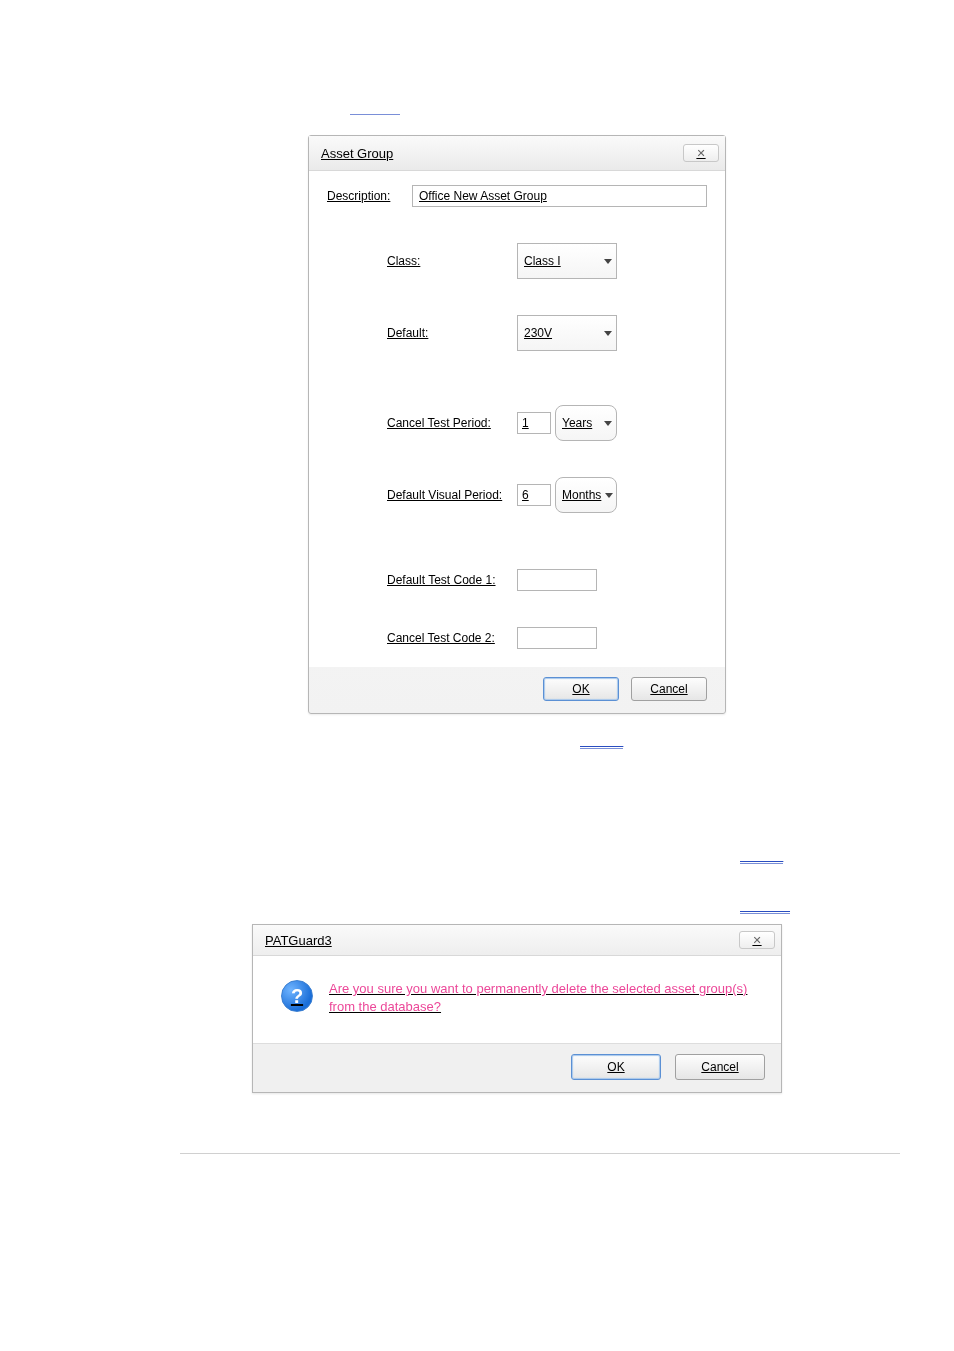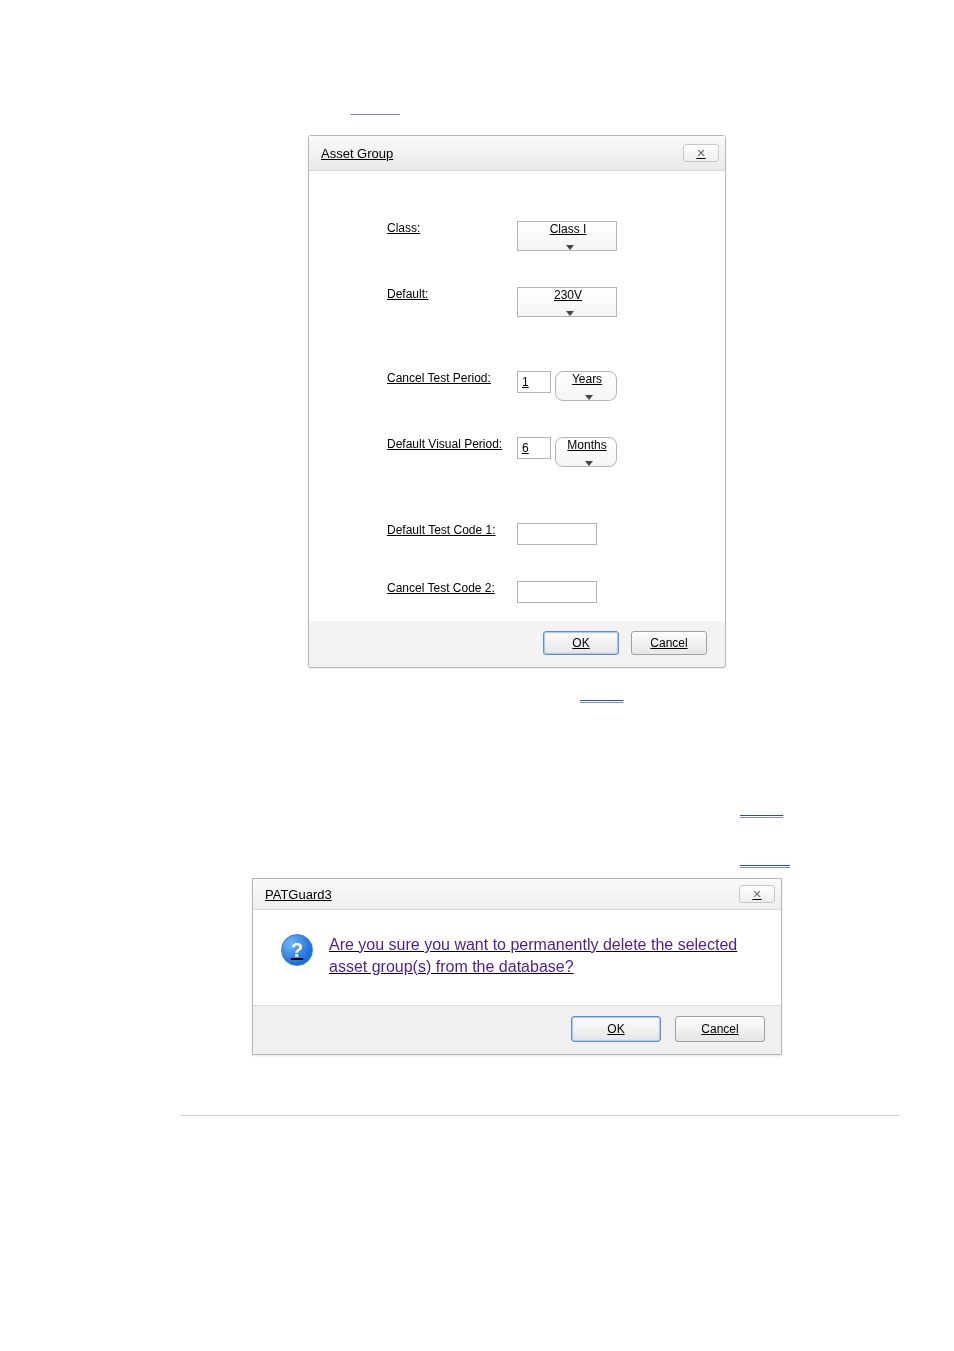--- a/index.html
+++ b/index.html
@@ -79,39 +79,38 @@
       padding: 2px 6px;
       font-size: 12px;
       font-family: inherit;
     }
     .indent {
       padding-left: 60px;
       margin-top: 14px;
     }
     .field-row {
       display: flex;
-      align-items: flex-start;
+      align-items: center;
       margin-bottom: 6px;
       margin-top: 36px;
     }
     .field-label {
       width: 130px;
       font-size: 12px;
     }
     .select {
-      height: 30px;
+      height: 36px;
       border: 1px solid #b5b5b5;
       background: linear-gradient(#fff,#f5f5f5);
       display: flex;
       align-items: center;
       justify-content: space-between;
       padding: 0 4px 0 6px;
       font-size: 12px;
       cursor: pointer;
-      flex-direction: column;
     }
     .select-wide { width: 100px; }
     .num-input {
       width: 34px;
       height: 22px;
       border: 1px solid #b5b5b5;
       padding: 0 4px;
       font-size: 12px;
       font-family: inherit;
       margin-right: 4px;
@@ -205,23 +204,23 @@
       display: flex;
       align-items: center;
       justify-content: center;
       color: #fff;
       font-size: 20px;
       font-weight: bold;
       border: 1px solid #3b7fd1;
       flex-shrink: 0;
     }
     .msg-text {
-      font-size: 16px;
+      font-size: 13px;
       line-height: 1.35;
-      color: #4c1d95;
+      color: #ec4899;
     }
     .msg-btn-row {
       display: flex;
       justify-content: flex-end;
       gap: 14px;
       padding: 10px 16px 12px 16px;
       background: #f0f0f0;
       border-top: 1px solid #ddd;
     }
     .msg-btn-row .win-btn {
@@ -246,20 +245,24 @@
 
   
   <div class="dialog">
     <div class="titlebar">
       <span class="title-text">Asset Group</span>
       <div class="close-box">
         <span class="close-x">✕</span>
       </div>
     </div>
     <div class="dlg-body">
+      <div class="row">
+        <span class="label-desc">Description:</span>
+        <input class="desc-input" value="Office New Asset Group" style="">
+      </div>
       <div class="indent">
         <div class="field-row">
           <span class="field-label">Class:</span>
           <div class="select select-wide">
             <span>Class I</span>
             <span class="caret"></span>
           </div>
         </div>
         <div class="field-row">
           <span class="field-label">Default:</span>

